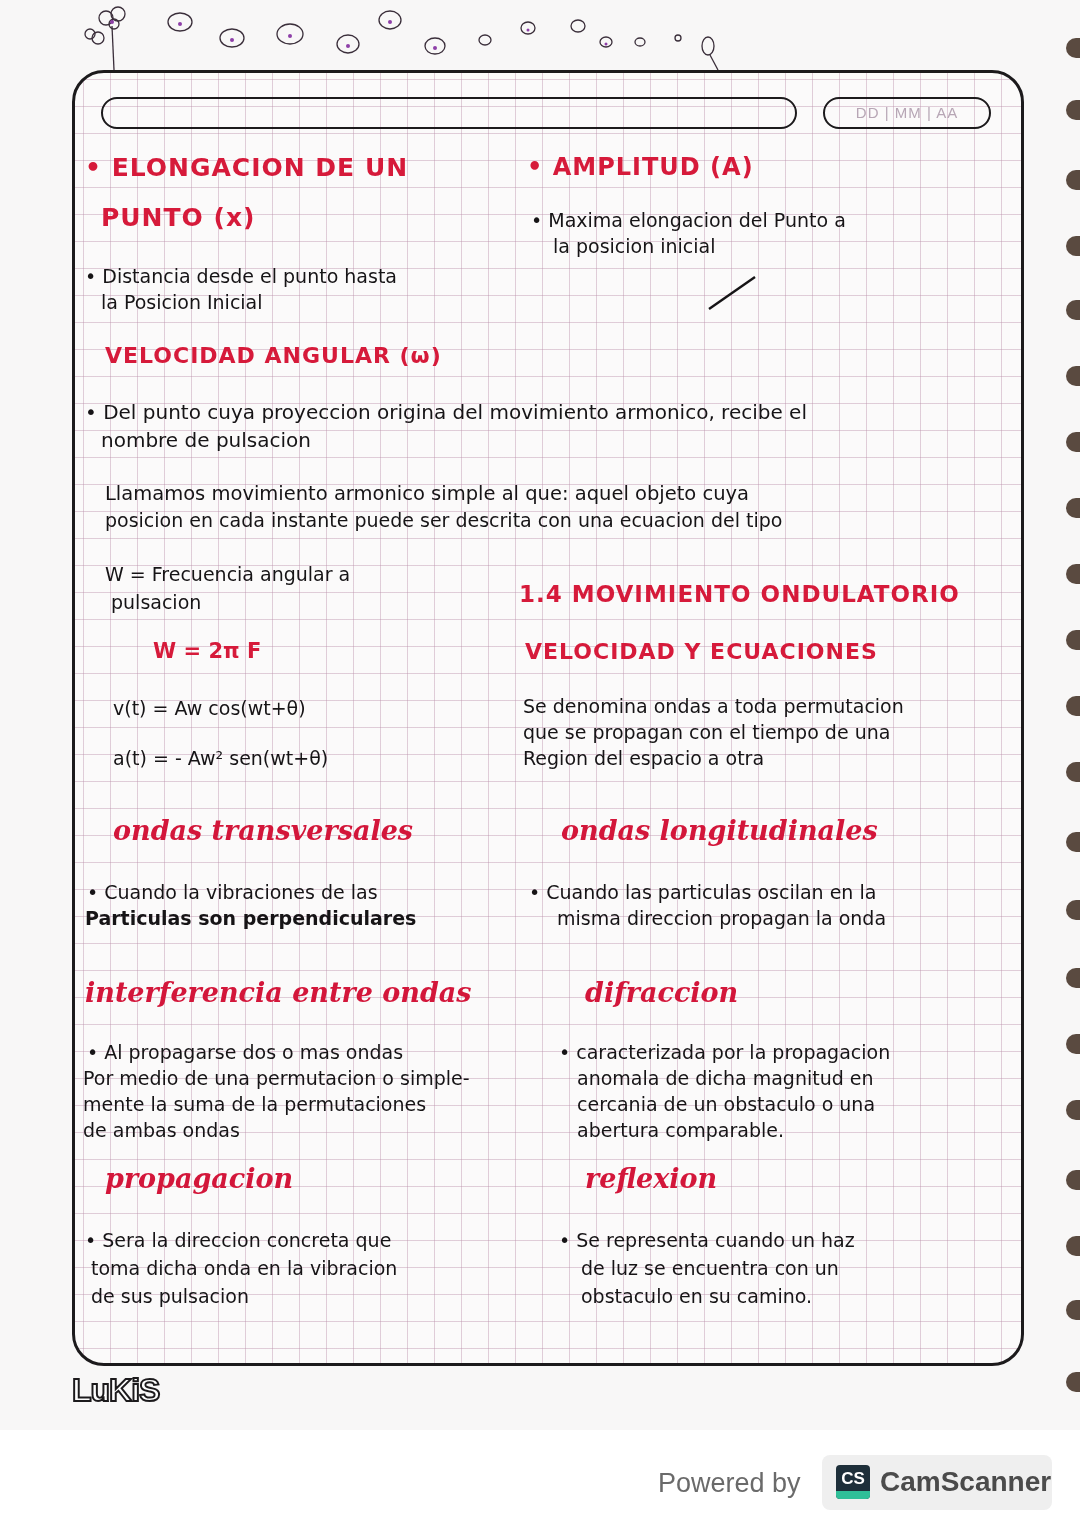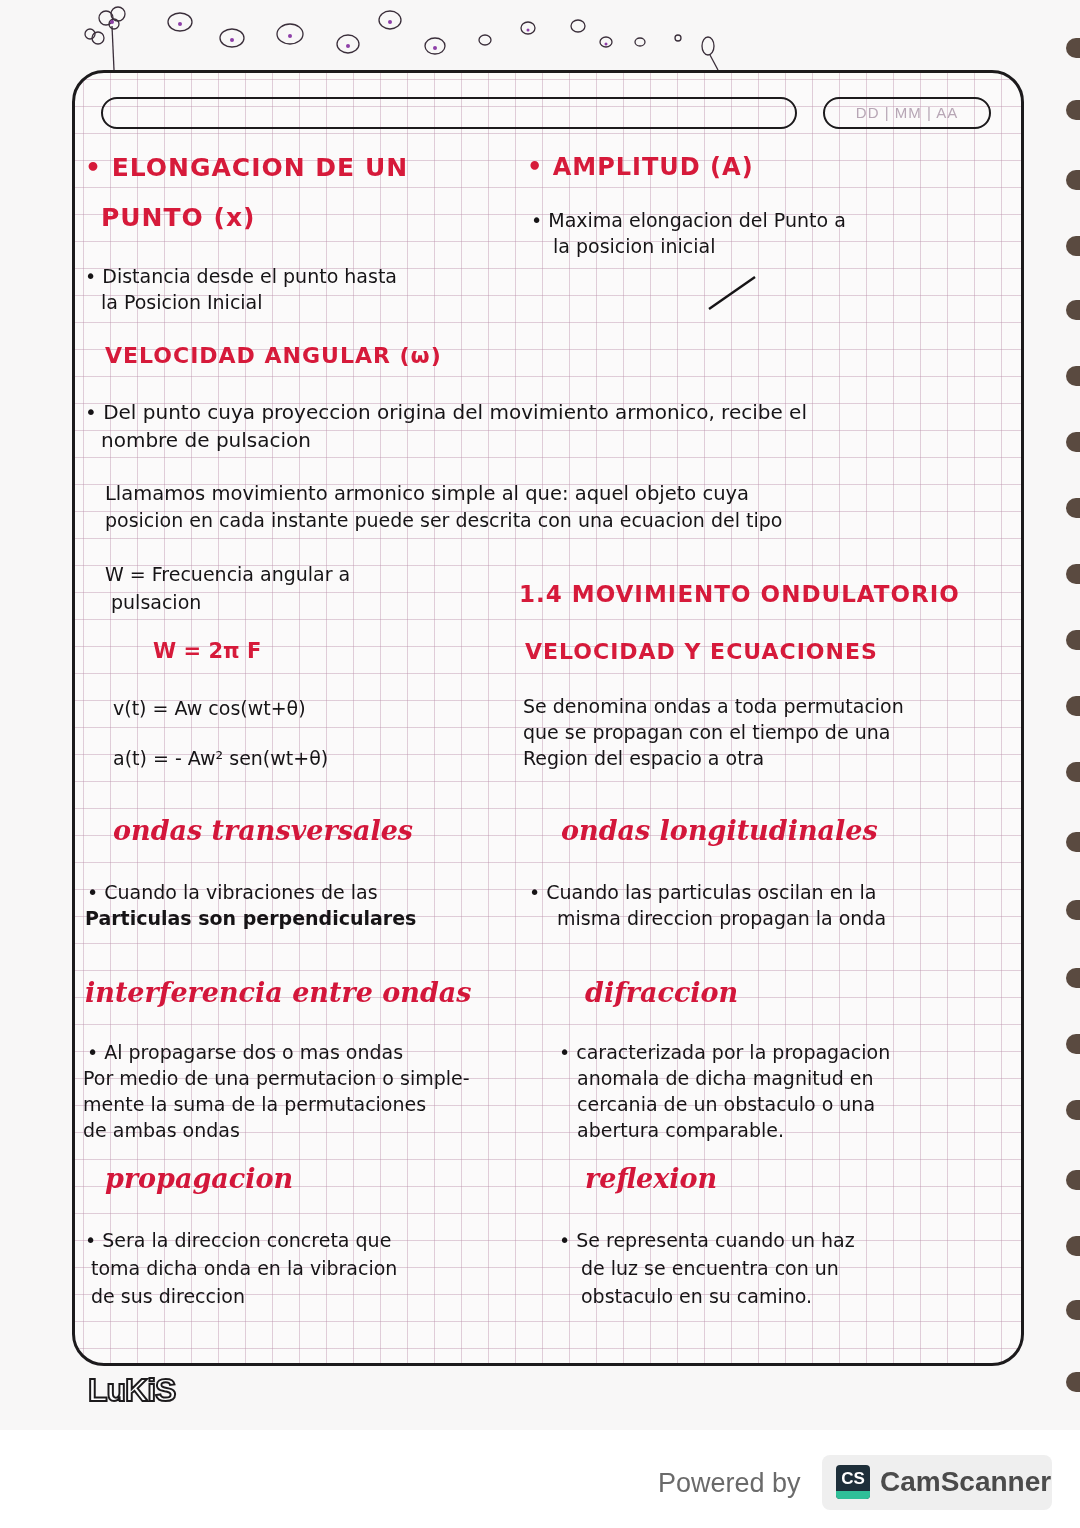--- a/index.html
+++ b/index.html
@@ -13,21 +13,21 @@
       linear-gradient(to bottom, rgba(190,150,175,0.45) 1px, transparent 1px);
     background-size:27px 27px;background-position:8px 6px;overflow:hidden;}
   .title-bar{position:absolute;left:26px;top:24px;width:692px;height:28px;border:2.5px solid #1c1a1c;border-radius:16px;background:transparent;}
   .date-box{position:absolute;left:748px;top:24px;width:164px;height:28px;border:2.5px solid #1c1a1c;border-radius:16px;
     font-family:"Liberation Sans",sans-serif;font-size:15px;color:#b7a6b5;text-align:center;line-height:28px;letter-spacing:1px;}
   .t{position:absolute;white-space:pre;font-family:"DejaVu Sans",sans-serif;}
   .red{color:#d61a3a;font-weight:bold;letter-spacing:1px;}
   .redscript{color:#d3163a;font-family:"DejaVu Serif",serif;font-style:italic;font-weight:bold;font-size:27px;}
   .blk{color:#161416;font-size:19px;line-height:26px;}
   .spiral{position:absolute;right:0;width:14px;height:20px;border-radius:10px 0 0 10px;background:#5a4a40;}
-  .lukis{position:absolute;left:88px;top:1372px;font-family:"Liberation Sans",sans-serif;font-weight:bold;font-size:32px;color:#fff;
+  .lukis{position:absolute;left:72px;top:1372px;font-family:"Liberation Sans",sans-serif;font-weight:bold;font-size:32px;color:#fff;
     -webkit-text-stroke:2px #1c1a1c;letter-spacing:-1px;}
   .footer{position:absolute;left:0;top:1430px;width:1080px;height:98px;background:#ffffff;}
   .powered{position:absolute;left:658px;top:1468px;font-family:"Liberation Sans",sans-serif;font-size:27px;color:#6a6a6a;}
   .cs-badge{position:absolute;left:822px;top:1455px;width:230px;height:55px;background:#efefef;border-radius:8px;}
   .cs-logo{position:absolute;left:14px;top:10px;width:34px;height:34px;background:#1e2f3a;border-radius:4px;overflow:hidden;
     color:#fff;font-family:"Liberation Sans",sans-serif;font-weight:bold;font-size:17px;text-align:center;line-height:28px;}
   .cs-logo::after{content:"";position:absolute;left:0;bottom:0;width:100%;height:8px;background:#2fbf98;}
   .cs-name{position:absolute;left:58px;top:11px;font-family:"Liberation Sans",sans-serif;font-size:28px;font-weight:bold;color:#4b4b4b;}
 </style>
 </head>
@@ -122,21 +122,21 @@
 
     <div class="t redscript" style="left:510px;top:904px;">difraccion</div>
     <div class="t blk" style="left:484px;top:966px;">• caracterizada por la propagacion</div>
     <div class="t blk" style="left:502px;top:992px;">anomala de dicha magnitud en</div>
     <div class="t blk" style="left:502px;top:1018px;">cercania de un obstaculo o una</div>
     <div class="t blk" style="left:502px;top:1044px;">abertura comparable.</div>
 
     <div class="t redscript" style="left:30px;top:1090px;">propagacion</div>
     <div class="t blk" style="left:10px;top:1154px;">• Sera la direccion concreta que</div>
     <div class="t blk" style="left:16px;top:1182px;">toma dicha onda en la vibracion</div>
-    <div class="t blk" style="left:16px;top:1210px;">de sus direccion</div>
+    <div class="t blk" style="left:16px;top:1210px;">de sus pulsacion</div>
 
     <div class="t redscript" style="left:510px;top:1090px;">reflexion</div>
     <div class="t blk" style="left:484px;top:1154px;">• Se representa cuando un haz</div>
     <div class="t blk" style="left:506px;top:1182px;">de luz se encuentra con un</div>
     <div class="t blk" style="left:506px;top:1210px;">obstaculo en su camino.</div>
   </div>
 
   <div>
     <div class="spiral" style="top:38px;"></div>
       <div class="spiral" style="top:100px;"></div>

